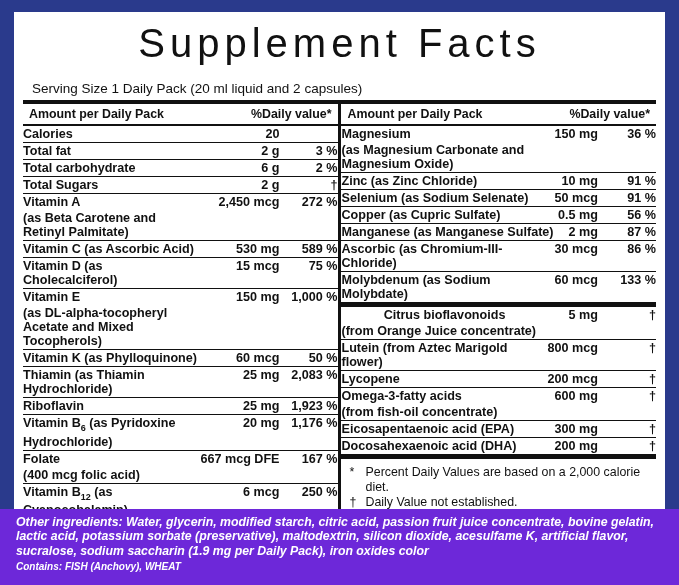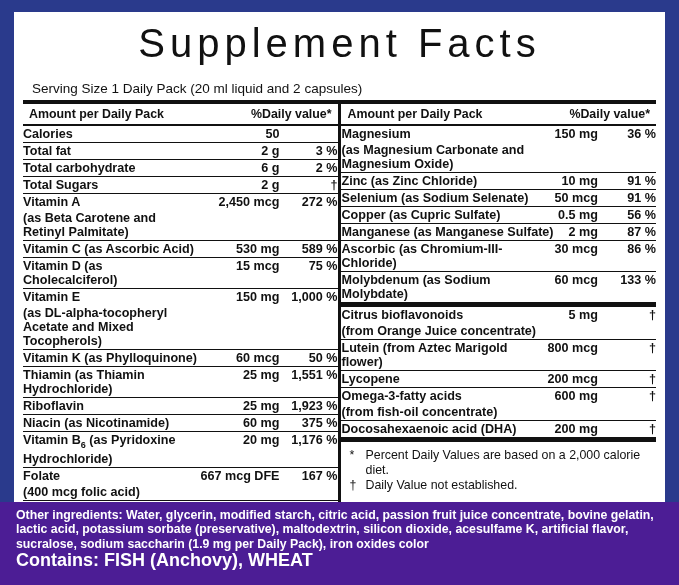--- a/index.html
+++ b/index.html
@@ -81,30 +81,31 @@
     font-size:12.4px;
     color:#111;
     padding:6px 6px 0 8px;
     line-height:15px;
   }
   .footnotes .fn{display:flex;}
   .footnotes .fn .sym{width:16px;flex:0 0 16px;}
   .ingredients{
     position:absolute;
     left:0;right:0;bottom:0;
-    background:#4c1d95;
+    background:#6d28d9;
     color:#ffffff;
     font-size:12.3px;
     font-weight:bold;
     line-height:14.6px;
-    padding:6px 14px 17px 16px;
+    padding:6px 14px 10px 16px;
     box-sizing:border-box;
+    font-style:italic;
   }
   .ing-body{font-weight:bold;}
-  .contains{padding-top:2px;font-size:18px;}
+  .contains{padding-top:2px;font-size:10px;}
 </style>
 </head>
 <body>
 
 <div class="panel">
 
   <div class="title">Supplement Facts</div>
 
   <div class="serving">Serving Size 1 Daily Pack  (20 ml liquid and 2 capsules)</div>
 
@@ -115,21 +116,21 @@
     <div class="col left">
       <div class="hdr">
         <span class="h-name">Amount per Daily Pack</span>
         <span class="h-dv">%Daily value*</span>
       </div>
       <div class="rule-med"></div>
       <table class="nf">
         <tbody id="left-body">
             <tr class="line">
               <td class="name">Calories</td>
-              <td class="amt">50</td>
+              <td class="amt">20</td>
               <td class="dv"></td>
             </tr>
             <tr class="line">
               <td class="name">Total fat</td>
               <td class="amt">2 g</td>
               <td class="dv">3 %</td>
             </tr>
             <tr class="line">
               <td class="name">Total carbohydrate</td>
               <td class="amt">6 g</td>
@@ -171,31 +172,26 @@
               <td class="dv"></td>
             </tr>
             <tr class="line">
               <td class="name">Vitamin K (as Phylloquinone)</td>
               <td class="amt">60 mcg</td>
               <td class="dv">50 %</td>
             </tr>
             <tr class="line">
               <td class="name">Thiamin (as Thiamin Hydrochloride)</td>
               <td class="amt">25 mg</td>
-              <td class="dv">1,551 %</td>
+              <td class="dv">2,083 %</td>
             </tr>
             <tr class="line">
               <td class="name">Riboflavin</td>
               <td class="amt">25 mg</td>
               <td class="dv">1,923 %</td>
-            </tr>
-            <tr class="line">
-              <td class="name">Niacin (as Nicotinamide)</td>
-              <td class="amt">60 mg</td>
-              <td class="dv">375 %</td>
             </tr>
             <tr class="line">
               <td class="name">Vitamin B<sub>6</sub> (as Pyridoxine Hydrochloride)</td>
               <td class="amt">20 mg</td>
               <td class="dv">1,176 %</td>
             </tr>
             <tr class="line">
               <td class="name" style="border-bottom: none;">Folate</td>
               <td class="amt" style="border-bottom: none;">667 mcg DFE</td>
               <td class="dv" style="border-bottom: none;">167 %</td>
@@ -288,21 +284,21 @@
               <td class="name">Molybdenum (as Sodium Molybdate)</td>
               <td class="amt">60 mcg</td>
               <td class="dv">133 %</td>
             </tr>
           </tbody>
       </table>
       <div class="rule-thick" style="margin:0;"></div>
       <table class="nf">
         <tbody id="right-body2">
             <tr class="line">
-              <td class="name" style="border-bottom: none;">Citrus bioflavonoids</td>
+              <td class="name" style="border-bottom: none; text-align: center;">Citrus bioflavonoids</td>
               <td class="amt" style="border-bottom: none;">5 mg</td>
               <td class="dv" style="border-bottom: none;">†</td>
             </tr>
             <tr class="line">
               <td class="name">(from Orange Juice concentrate)</td>
               <td class="amt"></td>
               <td class="dv"></td>
             </tr>
             <tr class="line">
               <td class="name">Lutein (from Aztec Marigold flower)</td>
@@ -316,20 +312,25 @@
             </tr>
             <tr class="line">
               <td class="name" style="border-bottom: none;">Omega-3-fatty acids</td>
               <td class="amt" style="border-bottom: none;">600 mg</td>
               <td class="dv" style="border-bottom: none;">†</td>
             </tr>
             <tr class="line">
               <td class="name">(from fish-oil concentrate)</td>
               <td class="amt"></td>
               <td class="dv"></td>
+            </tr>
+            <tr class="line">
+              <td class="name indent2">Eicosapentaenoic acid (EPA)</td>
+              <td class="amt">300 mg</td>
+              <td class="dv">†</td>
             </tr>
             <tr class="line">
               <td class="name indent2">Docosahexaenoic acid (DHA)</td>
               <td class="amt">200 mg</td>
               <td class="dv">†</td>
             </tr>
           </tbody>
       </table>
       <div class="rule-thick" style="margin:0;"></div>
       <div class="footnotes">

